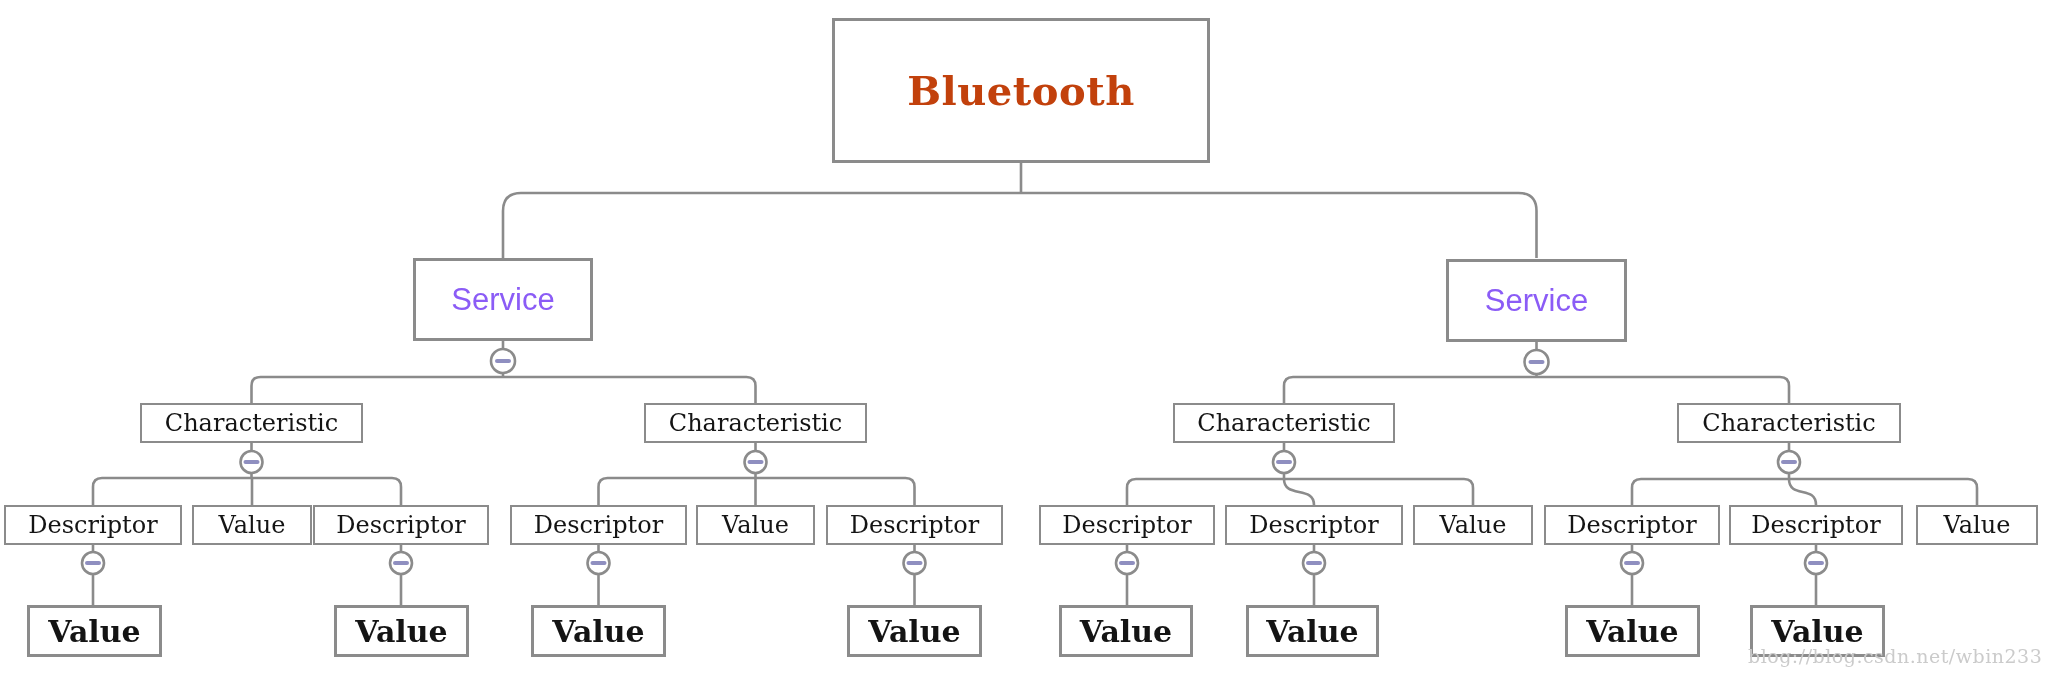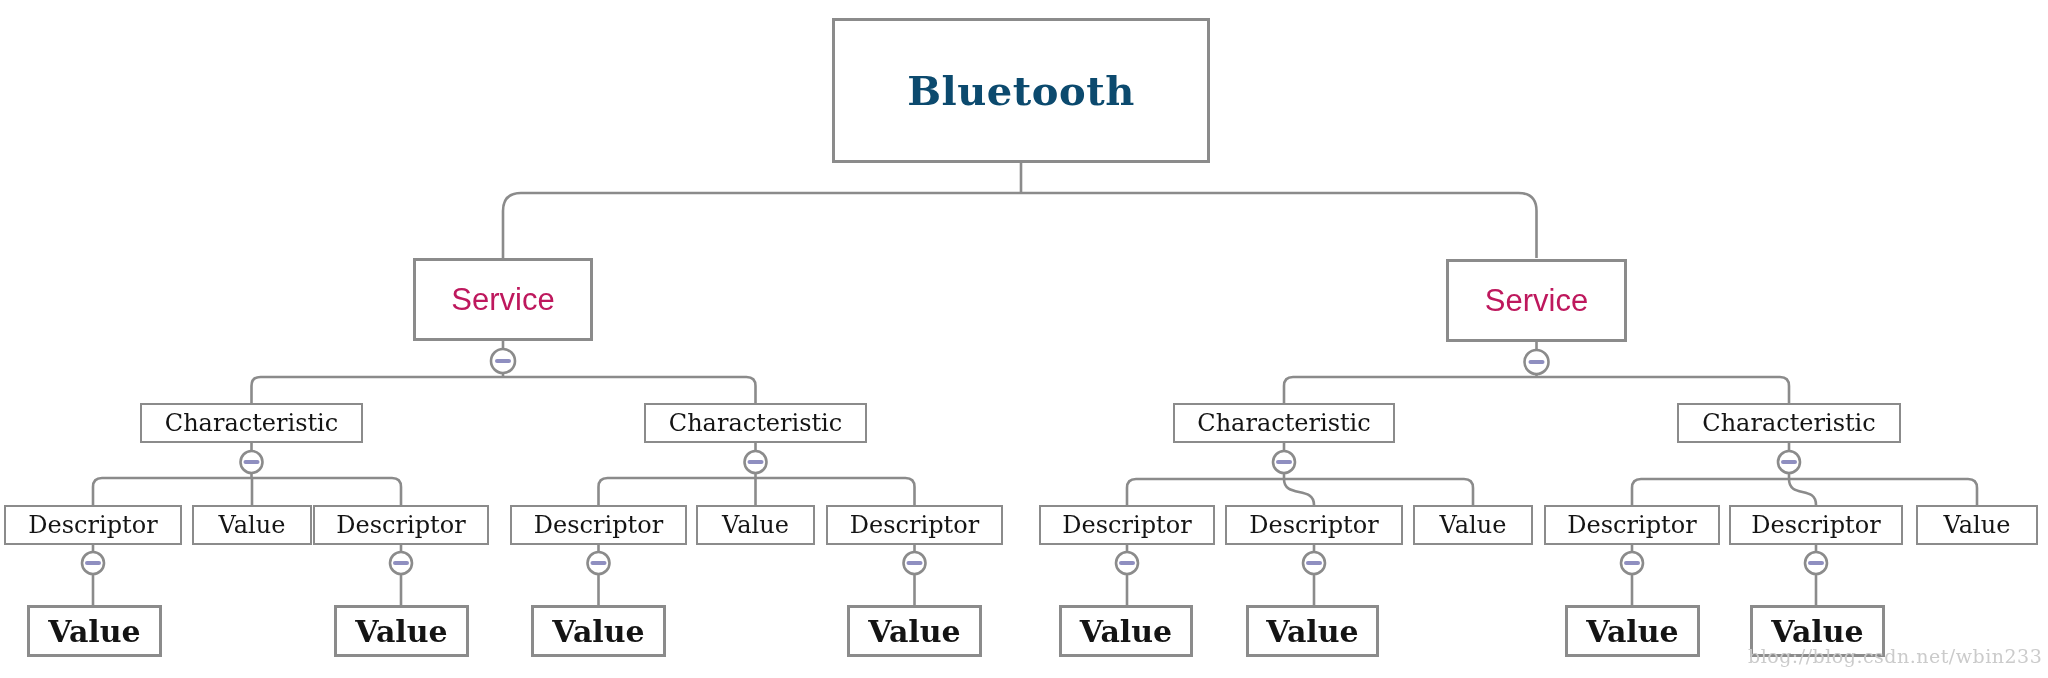--- a/index.html
+++ b/index.html
@@ -2,22 +2,22 @@
 <html><head>
 <meta charset="utf-8">
 <style>
   html,body{margin:0;padding:0;background:#ffffff;}
   #canvas{position:relative;width:2048px;height:678px;background:#ffffff;overflow:hidden;
           font-family:"DejaVu Serif",serif;}
   #wires{position:absolute;left:0;top:0;width:2048px;height:678px;}
   .node{position:absolute;box-sizing:border-box;background:#ffffff;
         display:flex;align-items:center;justify-content:center;
         border:2px solid #8b8b8b;white-space:nowrap;}
-  .node.root{border-width:3px;font:bold 40px "DejaVu Serif",serif;color:#0c4a6e;letter-spacing:.5px;}
-  .node.service{border-width:3px;font:31px "Liberation Sans",sans-serif;color:#be185d;}
+  .node.root{border-width:3px;font:bold 40px "DejaVu Serif",serif;color:#c2410c;letter-spacing:.5px;}
+  .node.service{border-width:3px;font:31px "Liberation Sans",sans-serif;color:#8b5cf6;}
   .node.branch{border-width:2px;font:24px "DejaVu Serif",serif;color:#141414;}
   .node.leaf{border-width:3px;font:bold 30px "DejaVu Serif",serif;color:#141414;}
   #watermark{position:absolute;left:1748px;top:645px;
              font:19px "DejaVu Serif",serif;letter-spacing:.5px;color:#cbcbcb;}
 </style>
 </head>
 <body>
 
 <div id="canvas">
   <svg id="wires" xmlns="http://www.w3.org/2000/svg" viewBox="0 0 2048 678">

